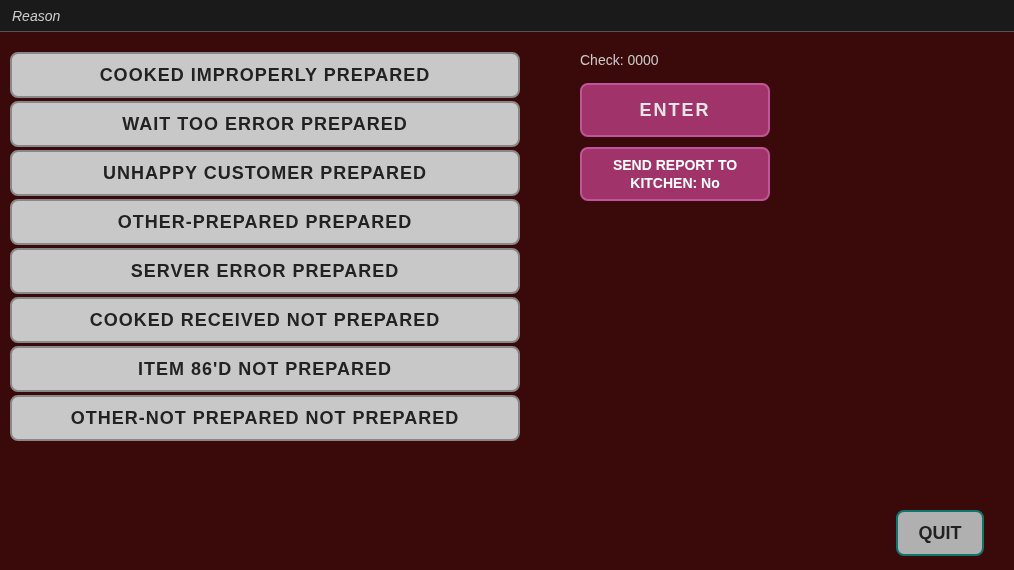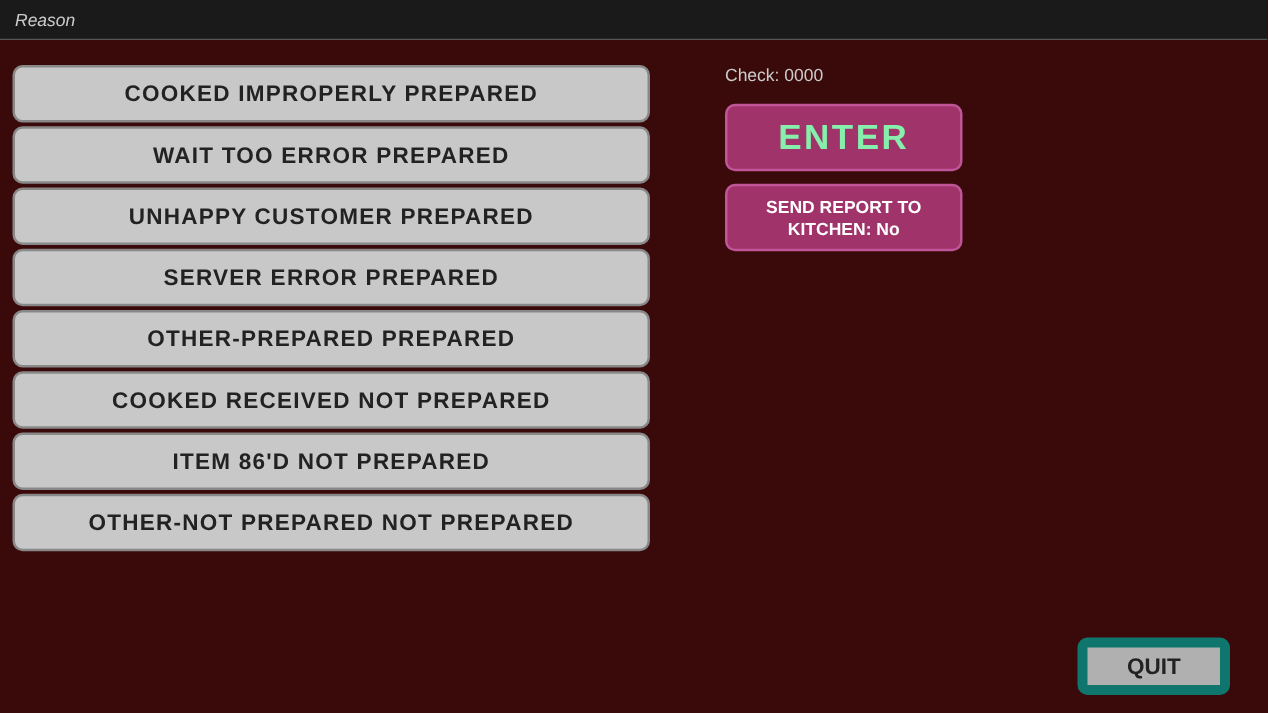--- a/index.html
+++ b/index.html
@@ -70,44 +70,44 @@
       color: #ccc;
       font-size: 14px;
       margin-bottom: 5px;
     }
     .enter-btn {
       width: 190px;
       height: 54px;
       background-color: #a0336a;
       border: 2px solid #c0559a;
       border-radius: 8px;
-      color: #86efac;
-      font-size: 28px;
+      color: #e5e5e5;
+      font-size: 18px;
       font-weight: bold;
       cursor: pointer;
       letter-spacing: 2px;
     }
     .send-report-btn {
       width: 190px;
       height: 54px;
       background-color: #a0336a;
       border: 2px solid #c0559a;
       border-radius: 8px;
       color: #ffffff;
       font-size: 14px;
       font-weight: bold;
       cursor: pointer;
       text-align: center;
       line-height: 1.3;
     }
     .quit-btn {
-      width: 122px;
+      width: 88px;
       height: 46px;
       background-color: #b0b0b0;
-      border: 8px solid #0f766e;
+      border: 2px solid #0f766e;
       border-radius: 8px;
       color: #222;
       font-size: 18px;
       font-weight: bold;
       cursor: pointer;
       position: absolute;
       bottom: 14px;
       right: 30px;
     }
   </style>
@@ -117,22 +117,22 @@
 <div class="top-bar">
   <span class="top-bar-label">Reason</span>
 </div>
 
 <div class="main-content">
   <div class="left-panel">
 
   <button class="reason-btn">COOKED IMPROPERLY    PREPARED</button>
       <button class="reason-btn">WAIT TOO ERROR    PREPARED</button>
       <button class="reason-btn">UNHAPPY CUSTOMER    PREPARED</button>
+      <button class="reason-btn">OTHER-PREPARED    PREPARED</button>
       <button class="reason-btn">SERVER ERROR    PREPARED</button>
-      <button class="reason-btn">OTHER-PREPARED    PREPARED</button>
       <button class="reason-btn">COOKED RECEIVED    NOT PREPARED</button>
       <button class="reason-btn">ITEM 86'D    NOT PREPARED</button>
       <button class="reason-btn">OTHER-NOT PREPARED    NOT PREPARED</button>
     </div>
 
   <div class="right-panel">
     <div class="check-label">Check: 0000</div>
     <button class="enter-btn">ENTER</button>
     <button class="send-report-btn">SEND REPORT TO KITCHEN: No</button>
   </div>

